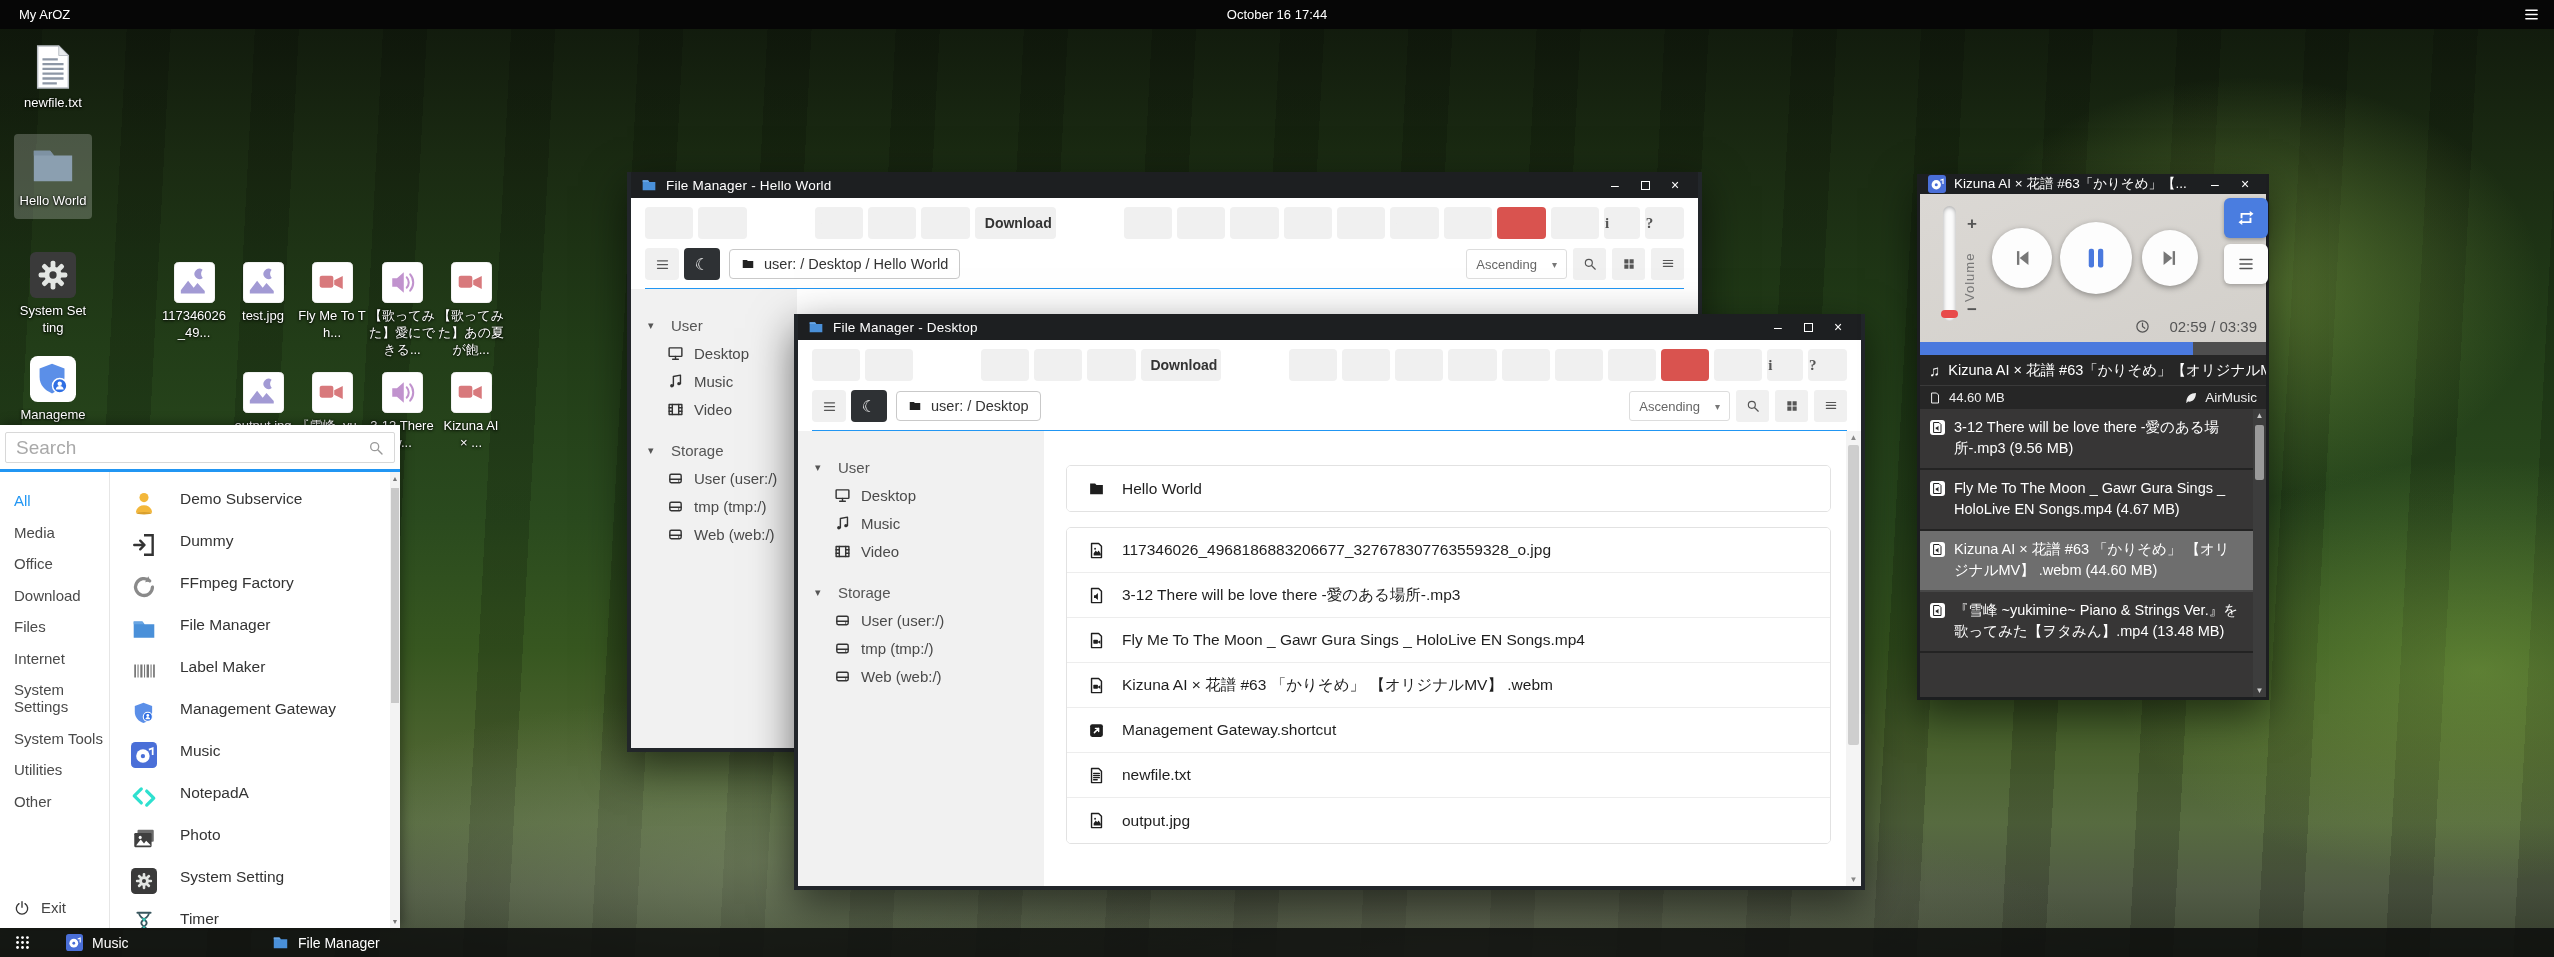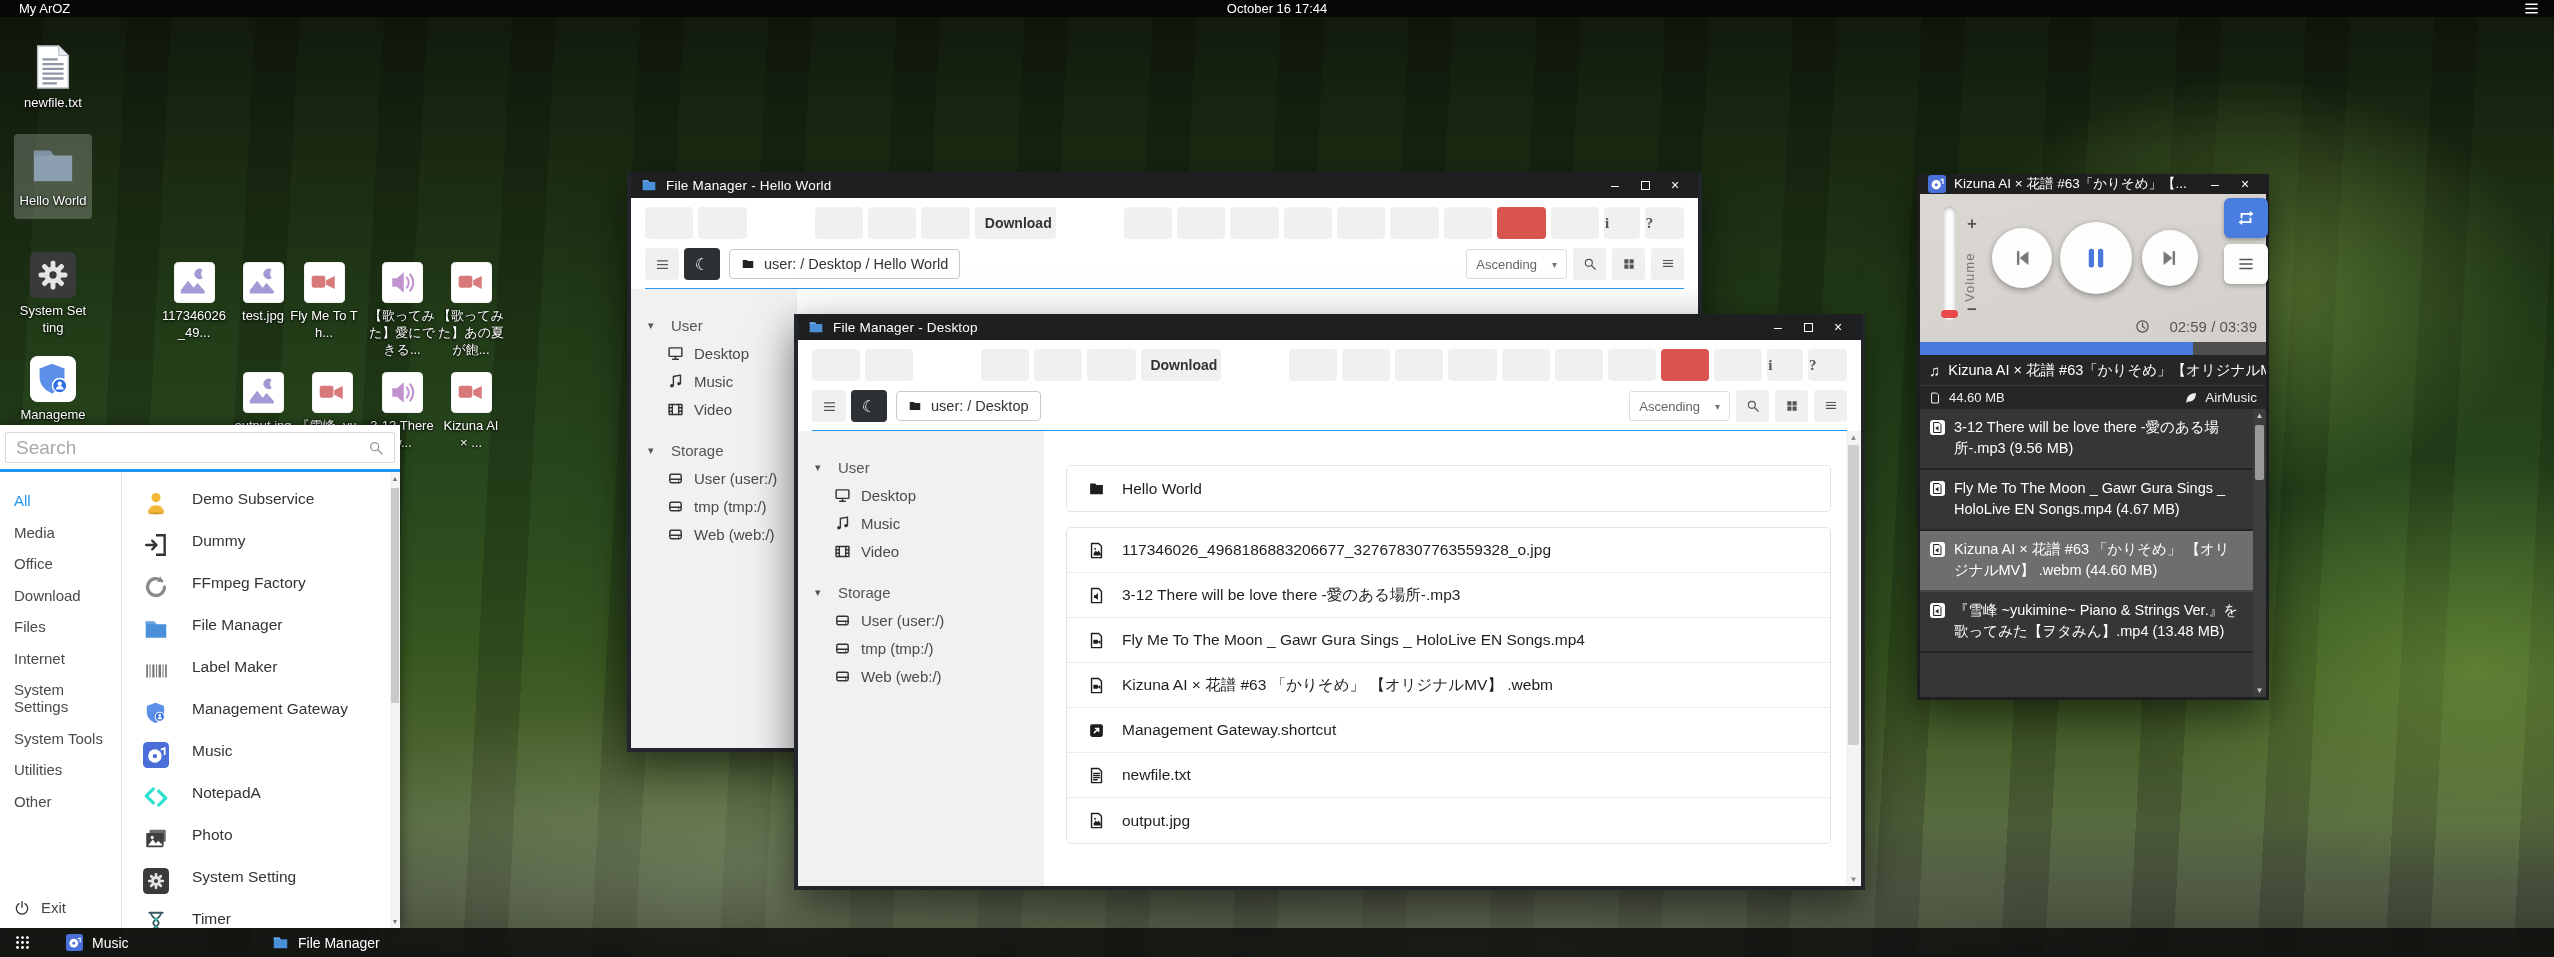--- a/index.html
+++ b/index.html
@@ -11,40 +11,40 @@
       radial-gradient(700px 240px at 30% 90%, rgba(125,140,105,.55), transparent 70%),
       radial-gradient(900px 280px at 58% 102%, rgba(112,116,96,.6), transparent 70%),
       repeating-linear-gradient(93deg, rgba(0,0,0,.16) 0 44px, rgba(0,0,0,0) 44px 128px),
       linear-gradient(180deg,#10180c 0%,#1a2a12 16%,#223d18 36%,#2a4a1e 54%,#375720 68%,#4a622e 78%,#576b40 86%,#515b45 93%,#3e4734 100%);
   }
   svg{display:block}
   .icL{stroke:currentColor;fill:none;stroke-width:2;stroke-linecap:round;stroke-linejoin:round}
   .icF{fill:currentColor}
 
   
-  .topbar{position:absolute;left:0;top:0;width:100%;height:17px;background:#060606;z-index:50;
+  .topbar{position:absolute;left:0;top:0;width:100%;height:29px;background:#060606;z-index:50;
     display:flex;align-items:center;color:#fff;font-size:13px}
   .tb-title{margin-left:19px}
   .tb-clock{position:absolute;left:50%;transform:translateX(-50%)}
   .tb-menu{margin-left:auto;margin-right:14px;color:#fff}
 
   
   .dicons{position:absolute;inset:0;z-index:1}
   .dicon{position:absolute;display:flex;flex-direction:column;align-items:center;text-align:center;cursor:default}
   .dicon svg{width:46px;height:46px}
   .dlabel{margin-top:4px;font-size:13px;line-height:17px;color:#fff;white-space:pre-line;
     text-shadow:0 1px 3px rgba(0,0,0,.9), 0 0 2px rgba(0,0,0,.7)}
   .dicon.sel{background:rgba(255,255,255,.22);border-radius:4px;padding:8px 4px 10px 4px}
   .dicons div:nth-of-type(1){left:12px;top:44px;width:82px}
   .dicons div:nth-of-type(2){left:14px;top:134px;width:78px}
   .dicons div:nth-of-type(3){left:12px;top:252px;width:82px}
   .dicons div:nth-of-type(4){left:12px;top:356px;width:82px}
   .dicons div:nth-of-type(5){left:154px;top:262px;width:80px}
   .dicons div:nth-of-type(6){left:223px;top:262px;width:80px}
-  .dicons div:nth-of-type(7){left:284px;top:262px;width:80px}
+  .dicons div:nth-of-type(7){left:292px;top:262px;width:80px}
   .dicons div:nth-of-type(8){left:362px;top:262px;width:80px}
   .dicons div:nth-of-type(9){left:431px;top:262px;width:80px}
   .dicons div:nth-of-type(10){left:223px;top:372px;width:80px}
   .dicons div:nth-of-type(11){left:292px;top:372px;width:80px}
   .dicons div:nth-of-type(12){left:362px;top:372px;width:80px}
   .dicons div:nth-of-type(13){left:431px;top:372px;width:80px}
   .dicons div:nth-of-type(n+5) svg{width:41px;height:41px}
 
   
   .win{position:absolute;background:#fff;border:4px solid #22262a;border-top:none;
@@ -153,21 +153,21 @@
   
   .menu{position:absolute;left:0;top:425px;width:400px;height:503px;background:#fff;z-index:30;
     box-shadow:3px -2px 10px rgba(0,0,0,.35)}
   .msearchwrap{margin:7px 5px 0 5px;height:31px;border:1px solid #d8d8d8;border-radius:2px;
     display:flex;align-items:center;padding:0 10px;gap:8px}
   .msearch{border:none;outline:none;flex:1;font-size:19px;color:#333;font-family:inherit}
   .msearch::placeholder{color:#a9a9a9}
   .msearchwrap svg{width:16px;height:16px;color:#999}
   .mblue{height:3px;background:#2196f3;margin-top:6px}
   .mbody{display:flex;height:calc(100% - 47px)}
-  .mcats{width:122px;border-right:1px solid #e6e6e6;padding-top:13px;flex:none}
+  .mcats{width:110px;border-right:1px solid #e6e6e6;padding-top:13px;flex:none}
   .mcat{padding:7px 0 7.5px 14px;font-size:15px;color:#4a4a4a;cursor:pointer}
   .mcat.active{color:#2196f3}
   .mexit{position:absolute;left:14px;bottom:12px;display:flex;align-items:center;gap:11px;font-size:15px;color:#444;cursor:pointer}
   .mexit svg{width:16px;height:16px;color:#333}
   .mapps{flex:1;padding-top:10px;position:relative;overflow:hidden}
   .mapp{display:flex;gap:23px;padding:8px 0 8px 21px;font-size:15.5px;color:#333;cursor:pointer}
   .mapp svg{width:26px;height:26px;flex:none}
   .mscroll{position:absolute;right:0;top:0;bottom:0;width:10px;background:#f3f3f3}
   .mthumb{position:absolute;left:1px;right:1px;top:16px;height:215px;background:#c9c9c9}
   .marr{position:absolute;left:0;right:0;text-align:center;font-size:7px;color:#777}

